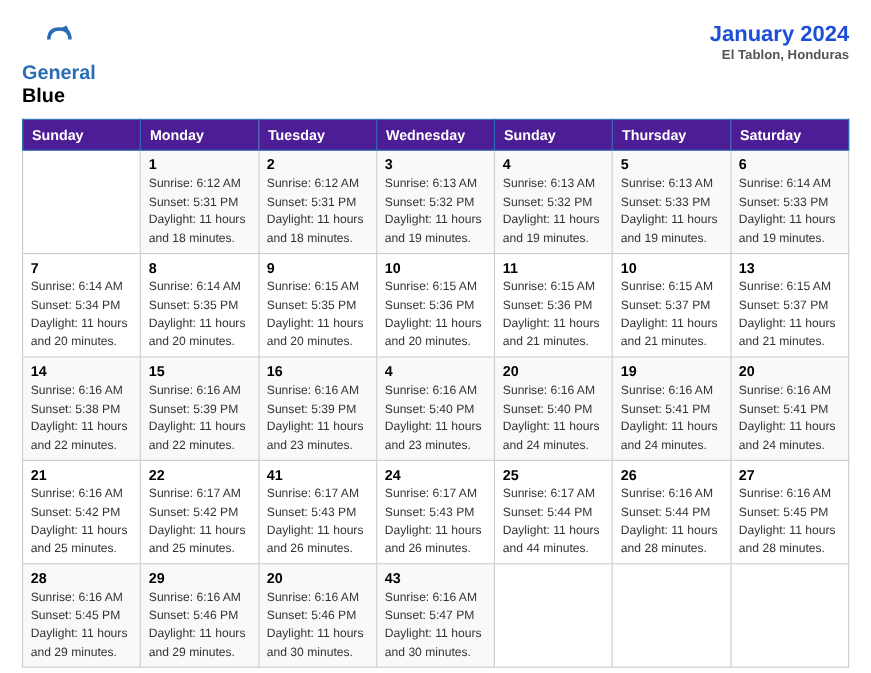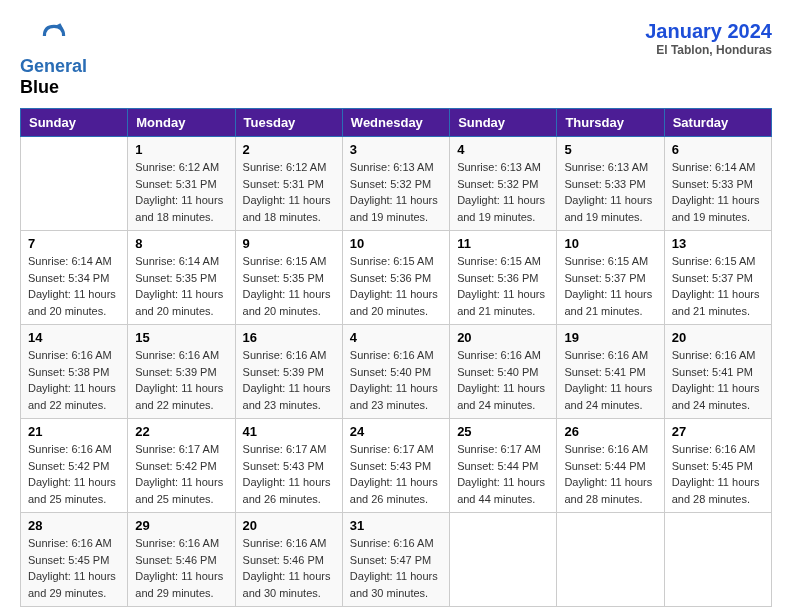--- a/index.html
+++ b/index.html
@@ -326,21 +326,21 @@
           <div class="day-info">and 29 minutes.</div>
         </td>
         <td>
           <span class="day-num">20</span>
           <div class="day-info">Sunrise: 6:16 AM</div>
           <div class="day-info">Sunset: 5:46 PM</div>
           <div class="day-info">Daylight: 11 hours</div>
           <div class="day-info">and 30 minutes.</div>
         </td>
         <td>
-          <span class="day-num">31</span>
+          <span class="day-num">43</span>
           <div class="day-info">Sunrise: 6:16 AM</div>
           <div class="day-info">Sunset: 5:47 PM</div>
           <div class="day-info">Daylight: 11 hours</div>
           <div class="day-info">and 30 minutes.</div>
         </td>
         <td class="empty"></td>
         <td class="empty"></td>
         <td class="empty"></td>
       </tr>
     </tbody>

